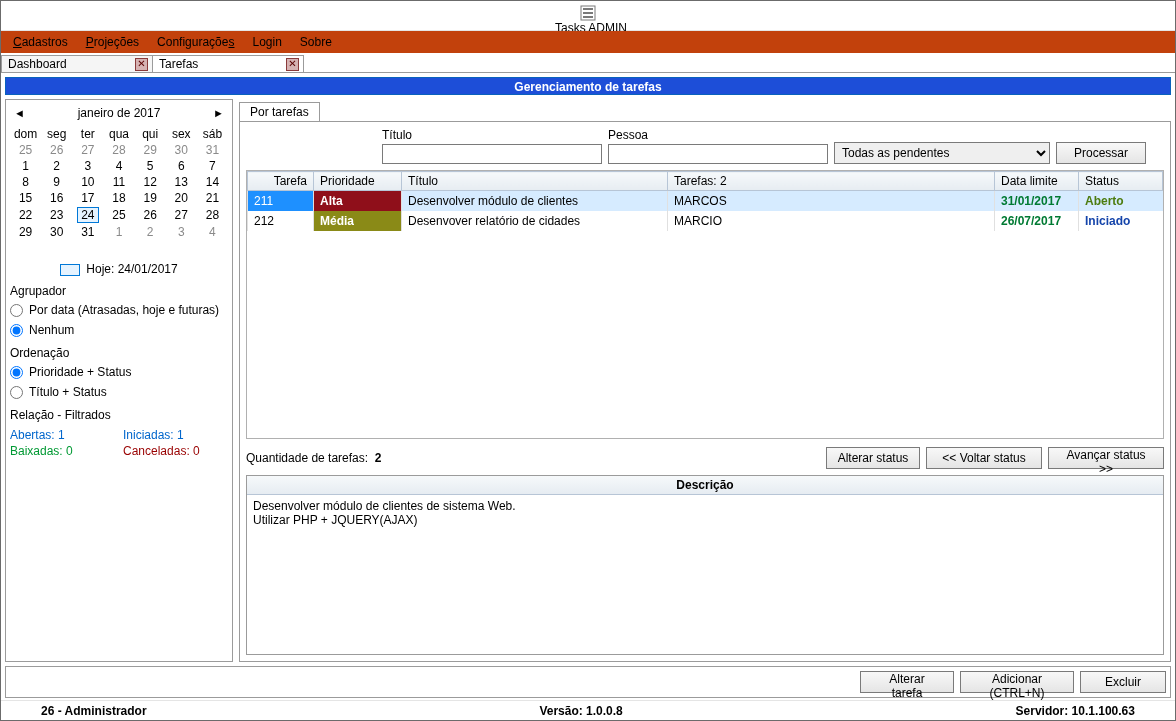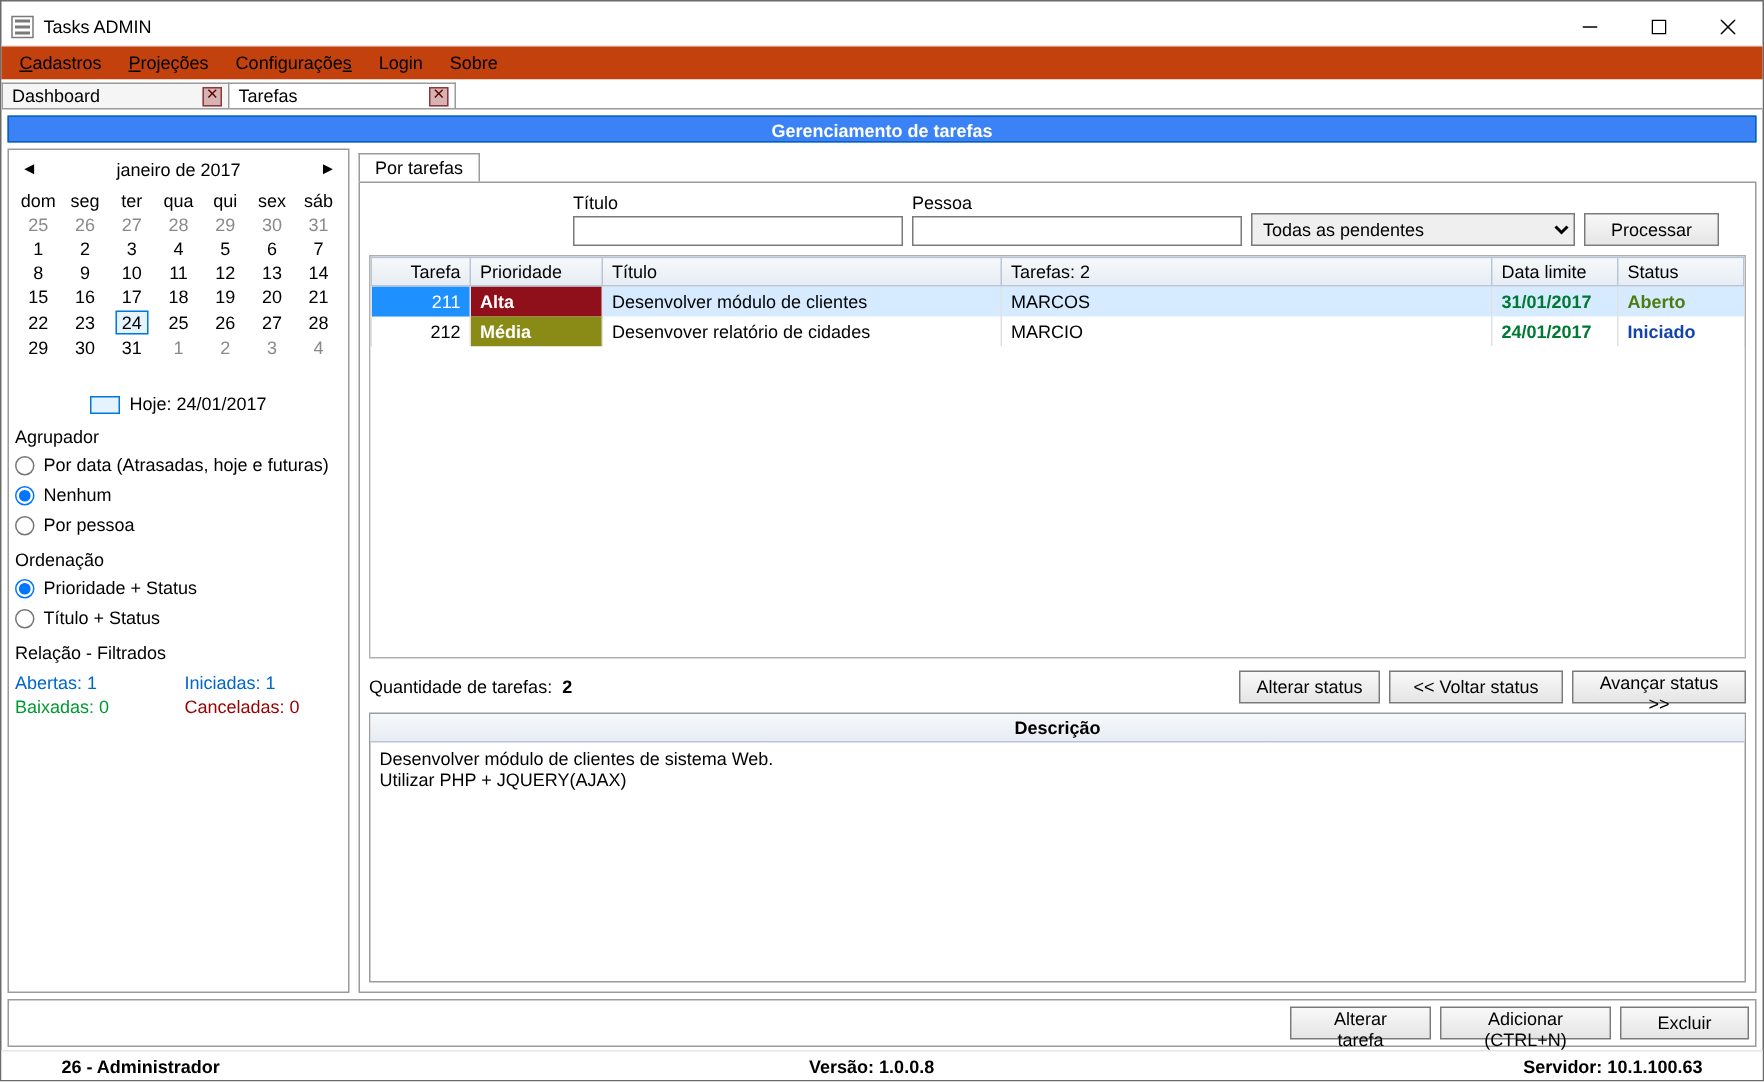--- a/index.html
+++ b/index.html
@@ -1,30 +1,30 @@
 <!DOCTYPE html>
 <html><head>
 <meta charset="utf-8">
 <style>
 * { box-sizing: border-box; font-family: "Segoe UI", Tahoma, sans-serif; font-size: 12px; }
 body { margin: 0; background: #fff; color: #000; }
 .window { width: 1176px; height: 721px; border: 1px solid #6b6b6b; display: flex; flex-direction: column; background: #fff; }
-.titlebar { height: 30px; display: flex; align-items: center; padding: 4px 0 0 6px; border-bottom: 1px solid #e5e5e5; }
+.titlebar { height: 30px; display: flex; align-items: center; padding: 4px 0 0 6px; border-bottom: 1px solid #e5e5e5; flex-direction: column; }
 .titlebar .icon { width: 16px; height: 16px; margin-right: 6px; }
 .titlebar .title { flex: 1; }
 .titlebar .ctrl { width: 46px; height: 30px; display: flex; align-items: center; justify-content: center; }
 .menubar { height: 22px; display: flex; align-items: center; padding: 0 4px; background: #c2410c; gap: 2px; }
 .menubar .menuitem { padding: 2px 8px; }
 .menubar .menuitem .u { text-decoration: underline; }
 .tabbar { height: 20px; display: flex; align-items: stretch; border-bottom: 1px solid #9b9b9b; background: #fff; padding-top: 2px; }
 .tabbar .tab { width: 152px; display: flex; align-items: center; justify-content: space-between; padding: 0 4px 0 6px; border: 1px solid #9b9b9b; border-bottom: none; background: #f5f5f5; margin-right: -1px; }
 .tabbar .tab.active { background: #fff; }
 .tabbar .tab .tabx { width: 13px; height: 13px; background: #d6b2b2; border: 1px solid #8a3a3a; display: flex; align-items: center; justify-content: center; color: #5a0000; font-size: 10px; line-height: 1; }
 .content { flex: 1; display: flex; flex-direction: column; padding: 4px; gap: 4px; min-height: 0; }
-.banner { background: #3b82f6; color: #fff; text-align: center; height: 18px; line-height: 18px; font-weight: bold; border: 1px solid #0a62bd; }
+.banner { background: #1d4ed8; color: #fff; text-align: center; height: 18px; line-height: 18px; font-weight: bold; border: 1px solid #0a62bd; }
 .split { flex: 1; display: flex; gap: 6px; min-height: 0; }
 .left { width: 228px; border: 1px solid #9b9b9b; padding: 4px; display: flex; flex-direction: column; gap: 4px; }
 .calendar-title { display: flex; align-items: center; justify-content: space-between; padding: 2px 4px; }
 .calendar-title .arrow { cursor: default; font-size: 11px; }
 .calendar { width: 100%; border-collapse: collapse; }
 .calendar th { font-weight: normal; text-align: center; padding: 1px 0; }
 .calendar td { text-align: center; padding: 1px 0; min-width: 28px; }
 .calendar td.gray { color: #8a8a8a; }
 .calendar td.today span { border: 1px solid #0078d7; background: #e5f3ff; padding: 0 3px; display: inline-block; }
 .calendar-footer { display:flex; align-items:flex-end; justify-content:center; gap:6px; font-size: 12px; padding-top:2px;margin-top:16px; }
@@ -47,21 +47,21 @@
 .field input { border: 1px solid #7a7a7a; height: 20px; padding: 0 3px; }
 .field .w-lg { width: 220px; }
 .select { border: 1px solid #7a7a7a; height: 22px; padding: 0 3px; width: 216px; background: #efefef; }
 .btn { border: 1px solid #7a7a7a; background: linear-gradient(#f8f8f8, #e5e5e5); height: 22px; padding: 0 14px; cursor: default; }
 .spacer-left { width: 130px; }
 .grid-wrap { flex: 1; border: 1px solid #b0b0b0; overflow: hidden; display:flex; flex-direction: column; min-height: 0; }
 .grid { width: 100%; border-collapse: collapse; }
 .grid thead th { background: linear-gradient(#f6f9fb, #e6ecf2); border: 1px solid #b7c5d6; padding: 2px 6px; text-align: left; font-weight: normal; }
 .grid thead th.right-align { text-align: right; }
 .grid tbody td { border-left: 1px solid #e0e0e0; padding: 1px 6px; height: 20px; }
-.grid tbody tr td:first-child { text-align: right; }
+.grid tbody tr td:first-child { text-align: left; }
 .grid .prio { color: #fff; font-weight: bold; padding: 1px 6px; }
 .grid .prio.alta { background: #8f0f1a; }
 .grid .prio.media { background: #8a8a17; }
 .grid .date { color: #007a33; font-weight: bold; }
 .grid .status-aberto { color: #4d7c0f; font-weight: bold; }
 .grid .status-iniciado { color: #1444aa; font-weight: bold; }
 .grid tbody tr.selected { background: #d6ebff; }
 .grid tbody tr.selected td:first-child { background: #1e90ff; color: #fff; }
 .grid-body-space { flex:1; background:#fff; }
 .status-line { display: flex; align-items: center; justify-content: space-between; padding-top: 2px; }
@@ -213,24 +213,20 @@
 
         <div class="section-title">Agrupador</div>
         <label class="radio-row">
             <input type="radio" name="agr" style="">
             <span>Por data (Atrasadas, hoje e futuras)</span>
           </label>
         <label class="radio-row">
             <input type="radio" name="agr" checked="" style="">
             <span>Nenhum</span>
           </label>
-        <label class="radio-row">
-            <input type="radio" name="agr" style="">
-            <span>Por pessoa</span>
-          </label>
 
         <div class="section-title">Ordenação</div>
         <label class="radio-row">
             <input type="radio" name="ord" checked="" style="">
             <span>Prioridade + Status</span>
           </label>
         <label class="radio-row">
             <input type="radio" name="ord" style="">
             <span>Título + Status</span>
           </label>
@@ -284,21 +280,21 @@
                     <td>Desenvolver módulo de clientes</td>
                     <td>MARCOS</td>
                     <td class="date">31/01/2017</td>
                     <td class="status-aberto">Aberto</td>
                   </tr>
                   <tr>
                     <td>212</td>
                     <td class="prio media">Média</td>
                     <td>Desenvover relatório de cidades</td>
                     <td>MARCIO</td>
-                    <td class="date">24/01/2017</td>
+                    <td class="date">26/07/2017</td>
                     <td class="status-iniciado">Iniciado</td>
                   </tr>
                 </tbody>
             </table>
             <div class="grid-body-space"></div>
           </div>
 
           <div class="status-line">
             <div class="qty">
               <span>Quantidade de tarefas:</span>&nbsp;&nbsp;<b>2</b>

